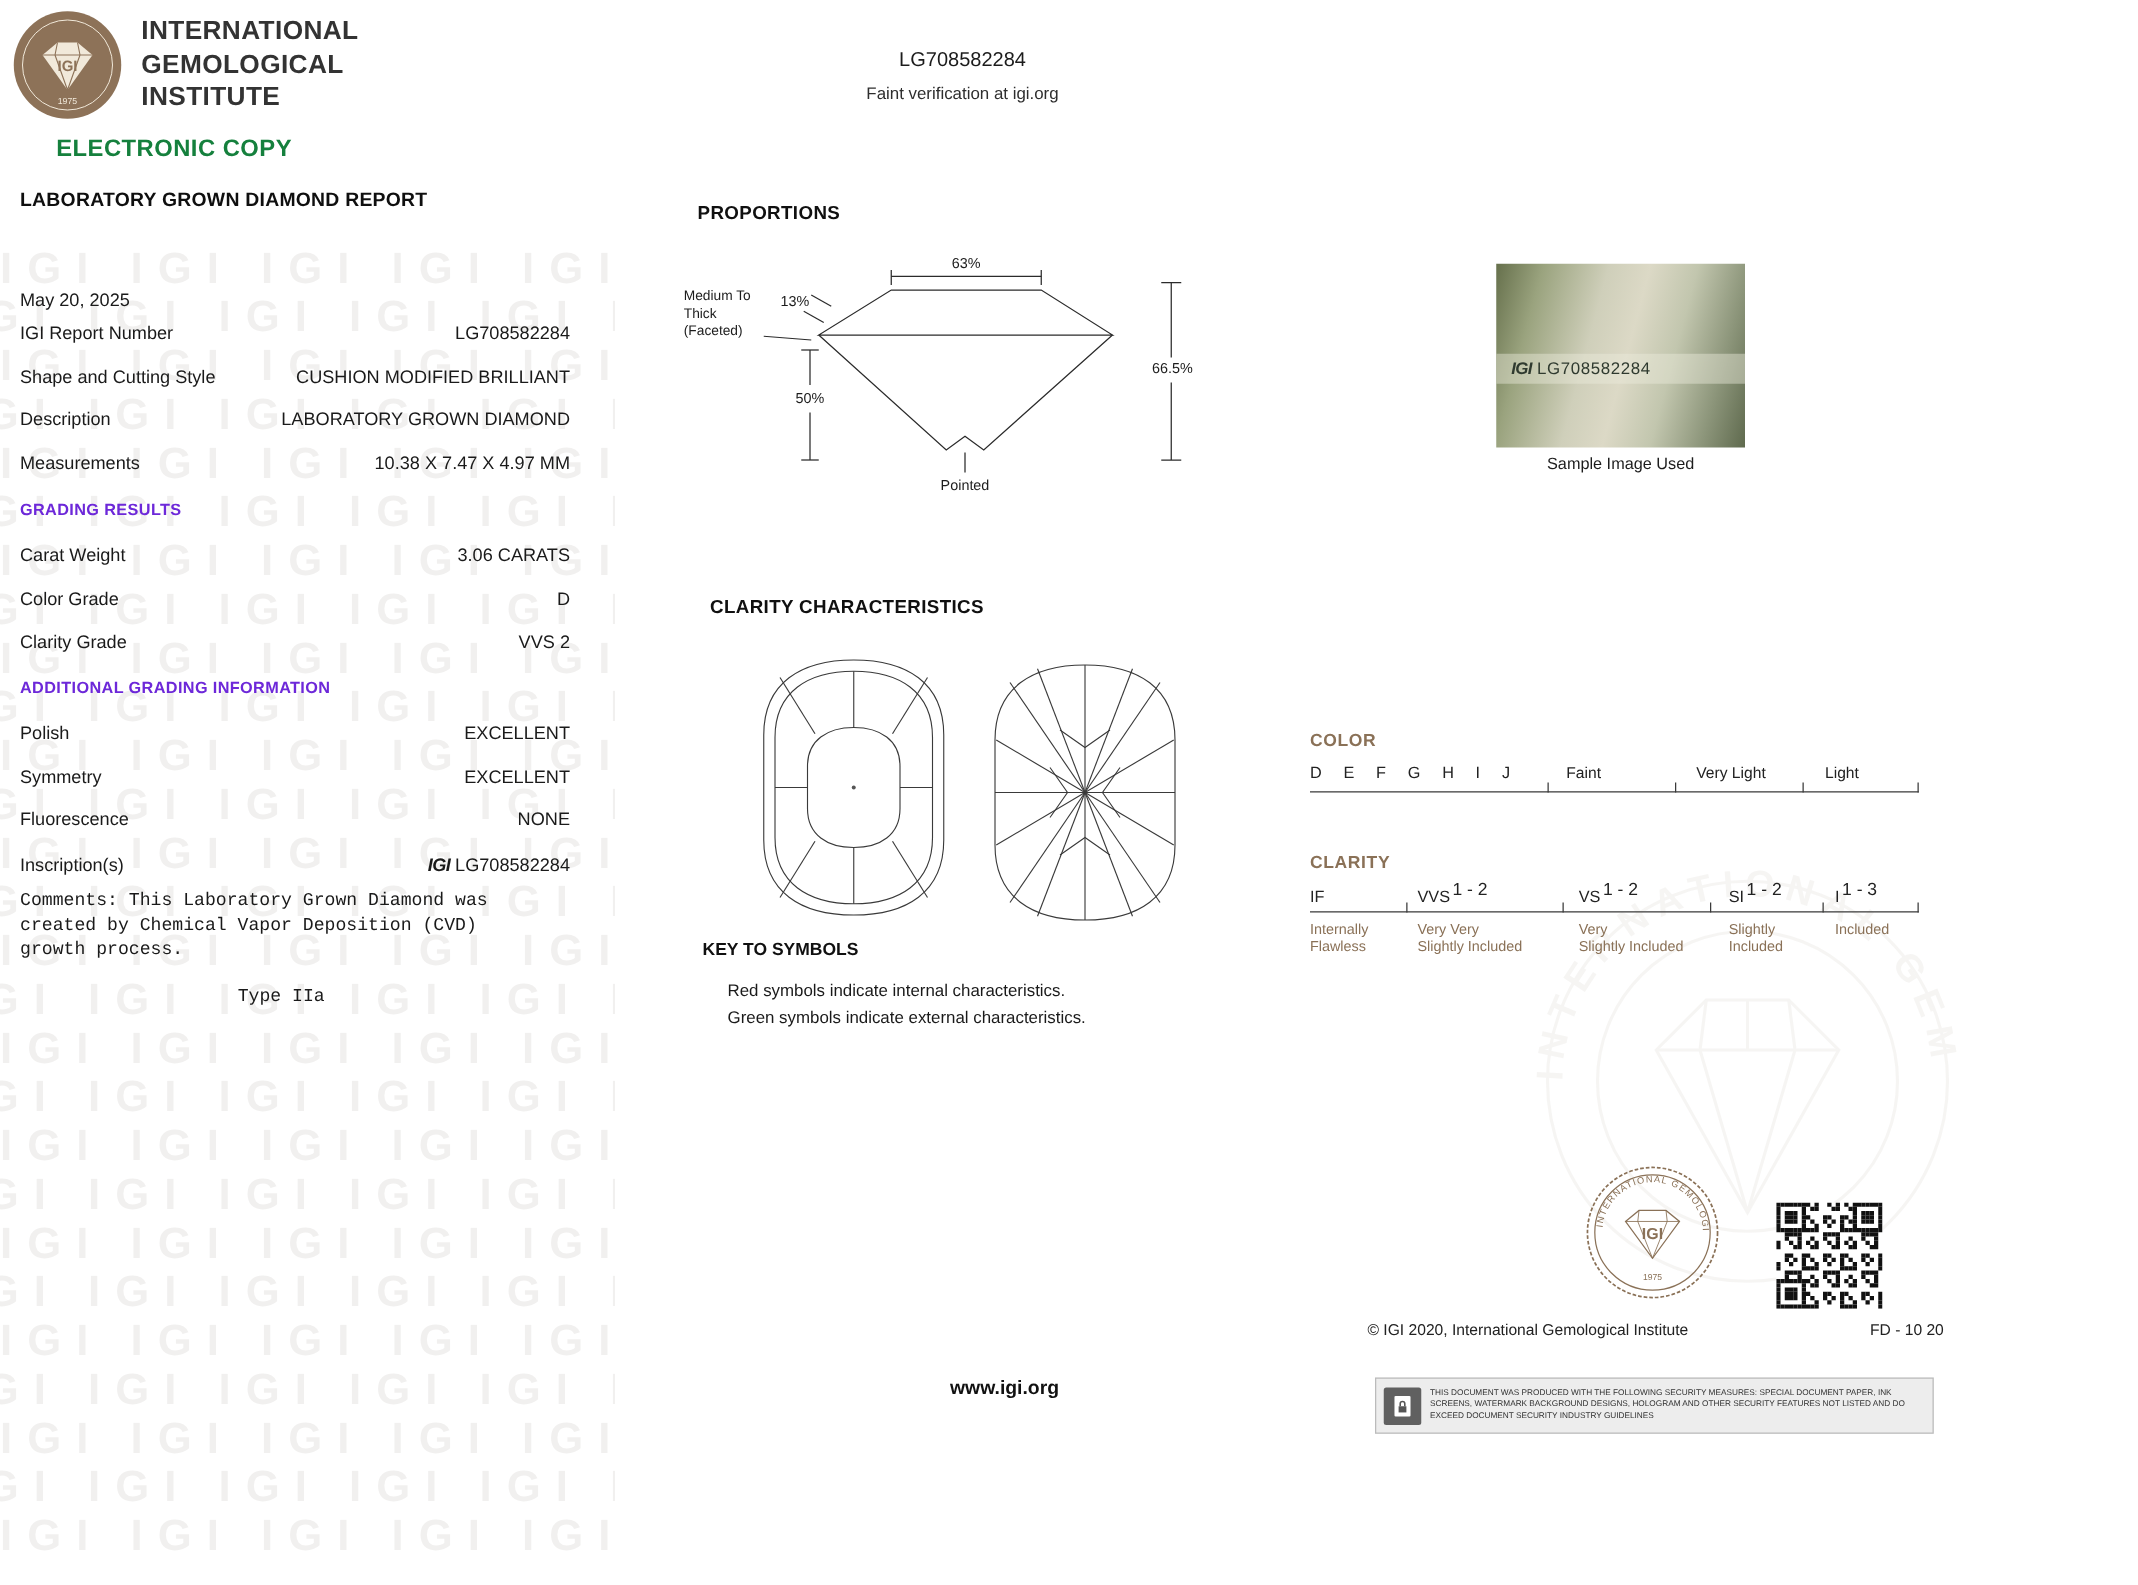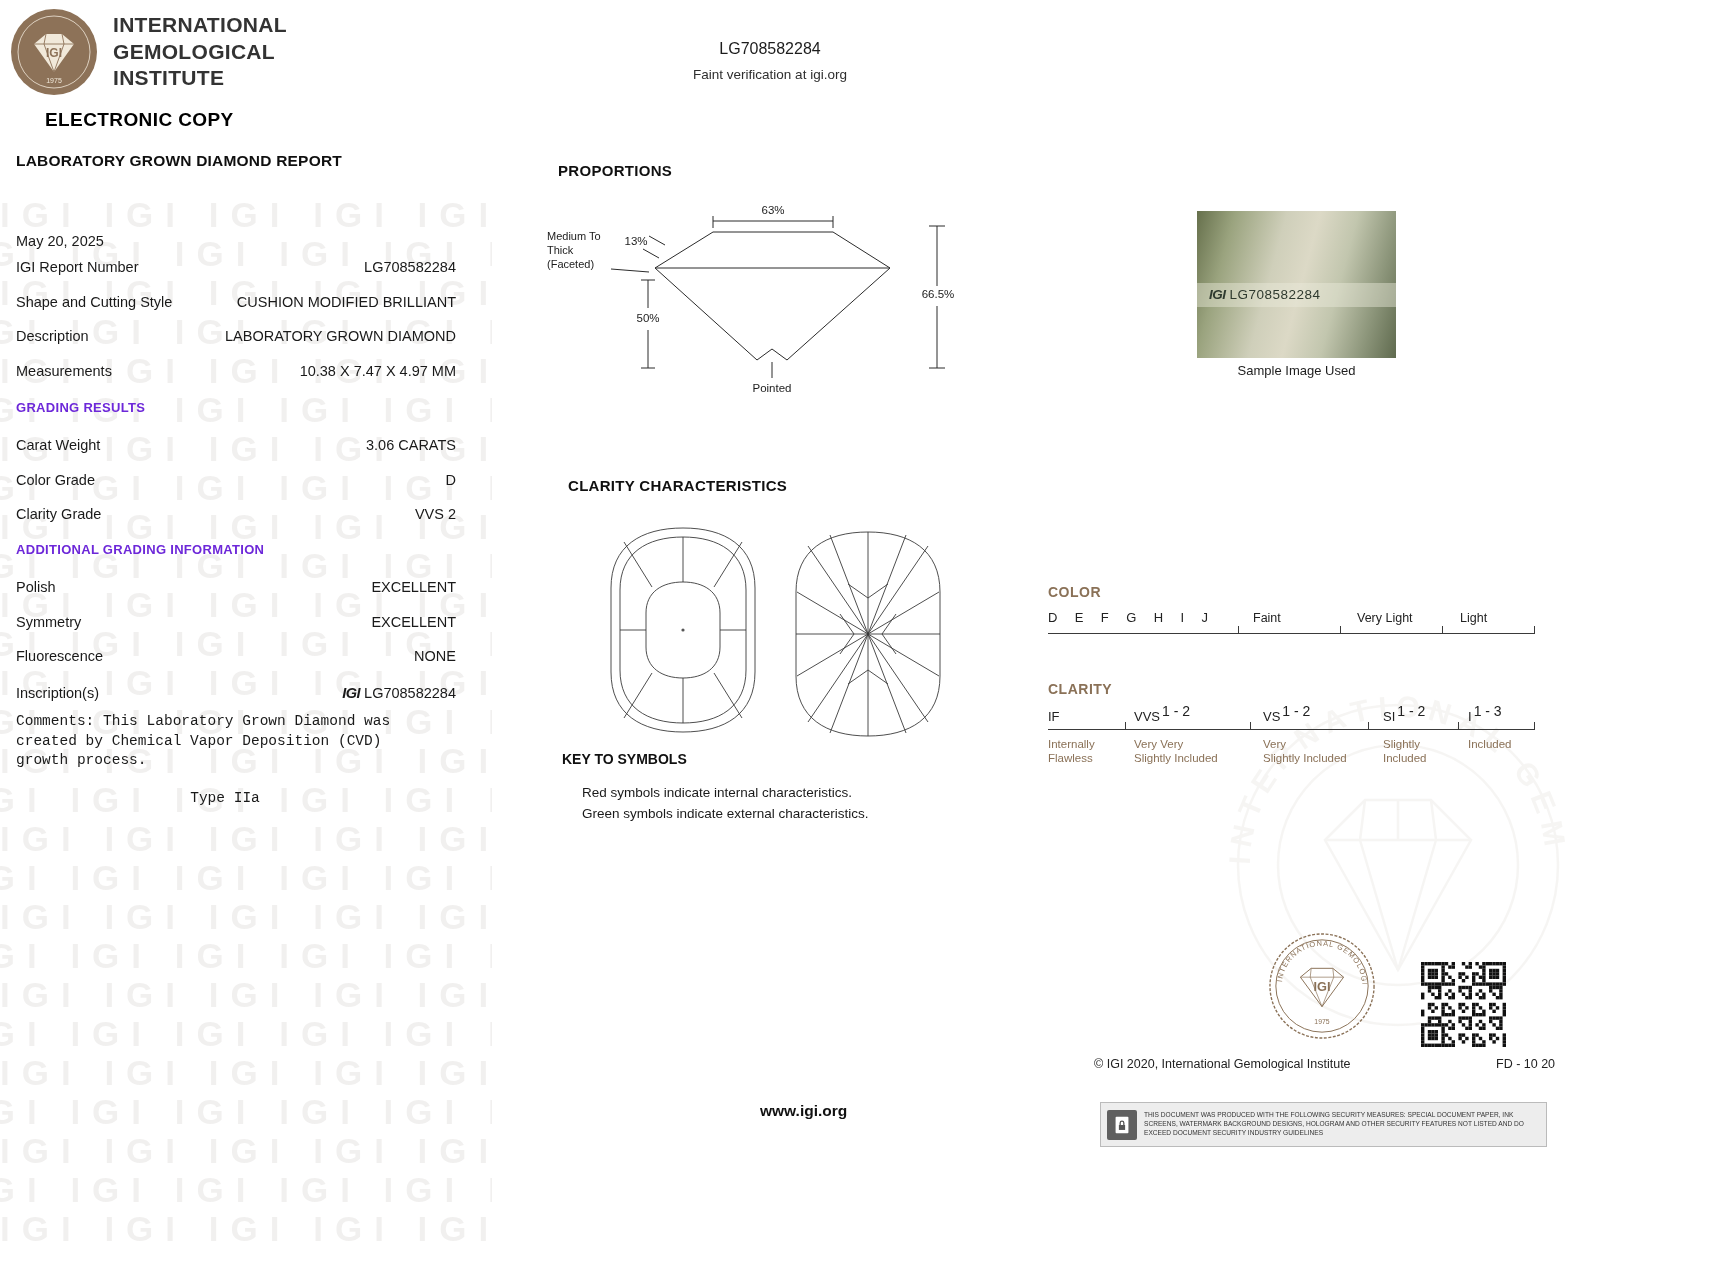--- a/index.html
+++ b/index.html
@@ -9,21 +9,21 @@
   
   .watermark { position:absolute; left:0; top:195px; width:492px; height:1073px; overflow:hidden; z-index:0; }
   .wm-row { white-space:nowrap; font-weight:700; font-size:35px; line-height:39px; letter-spacing:12px;
             color:rgba(95,85,70,0.085); }
   .crest { position:absolute; left:1225px; top:605px; width:345px; height:470px; opacity:0.06; z-index:0; }
 
   
   .brand-logo { position:absolute; left:10px; top:8px; width:88px; height:88px; }
   .org-name { position:absolute; left:113px; top:12px; font-size:21px; font-weight:700; color:#333;
               line-height:26.5px; letter-spacing:0.3px; }
-  .electronic { position:absolute; left:45px; top:109px; font-size:19px; font-weight:700; color:#000000;
+  .electronic { position:absolute; left:45px; top:109px; font-size:19px; font-weight:700; color:#15803d;
                 letter-spacing:0.4px; }
   .verify-block { position:absolute; left:595px; top:40px; width:350px; text-align:center; }
   .report-no { font-size:16px; color:#1c1c1c; margin-bottom:9px; }
   .verify-text { font-size:13.5px; color:#2e2e2e; }
   .report-title { position:absolute; left:16px; top:152px; font-size:15.5px; font-weight:700; color:#0f0f0f;
                   letter-spacing:0.2px; }
 
   
   .date { position:absolute; left:16px; top:233px; font-size:14.5px; color:#1a1a1a; }
   .kv-group { position:absolute; left:16px; width:440px; }

